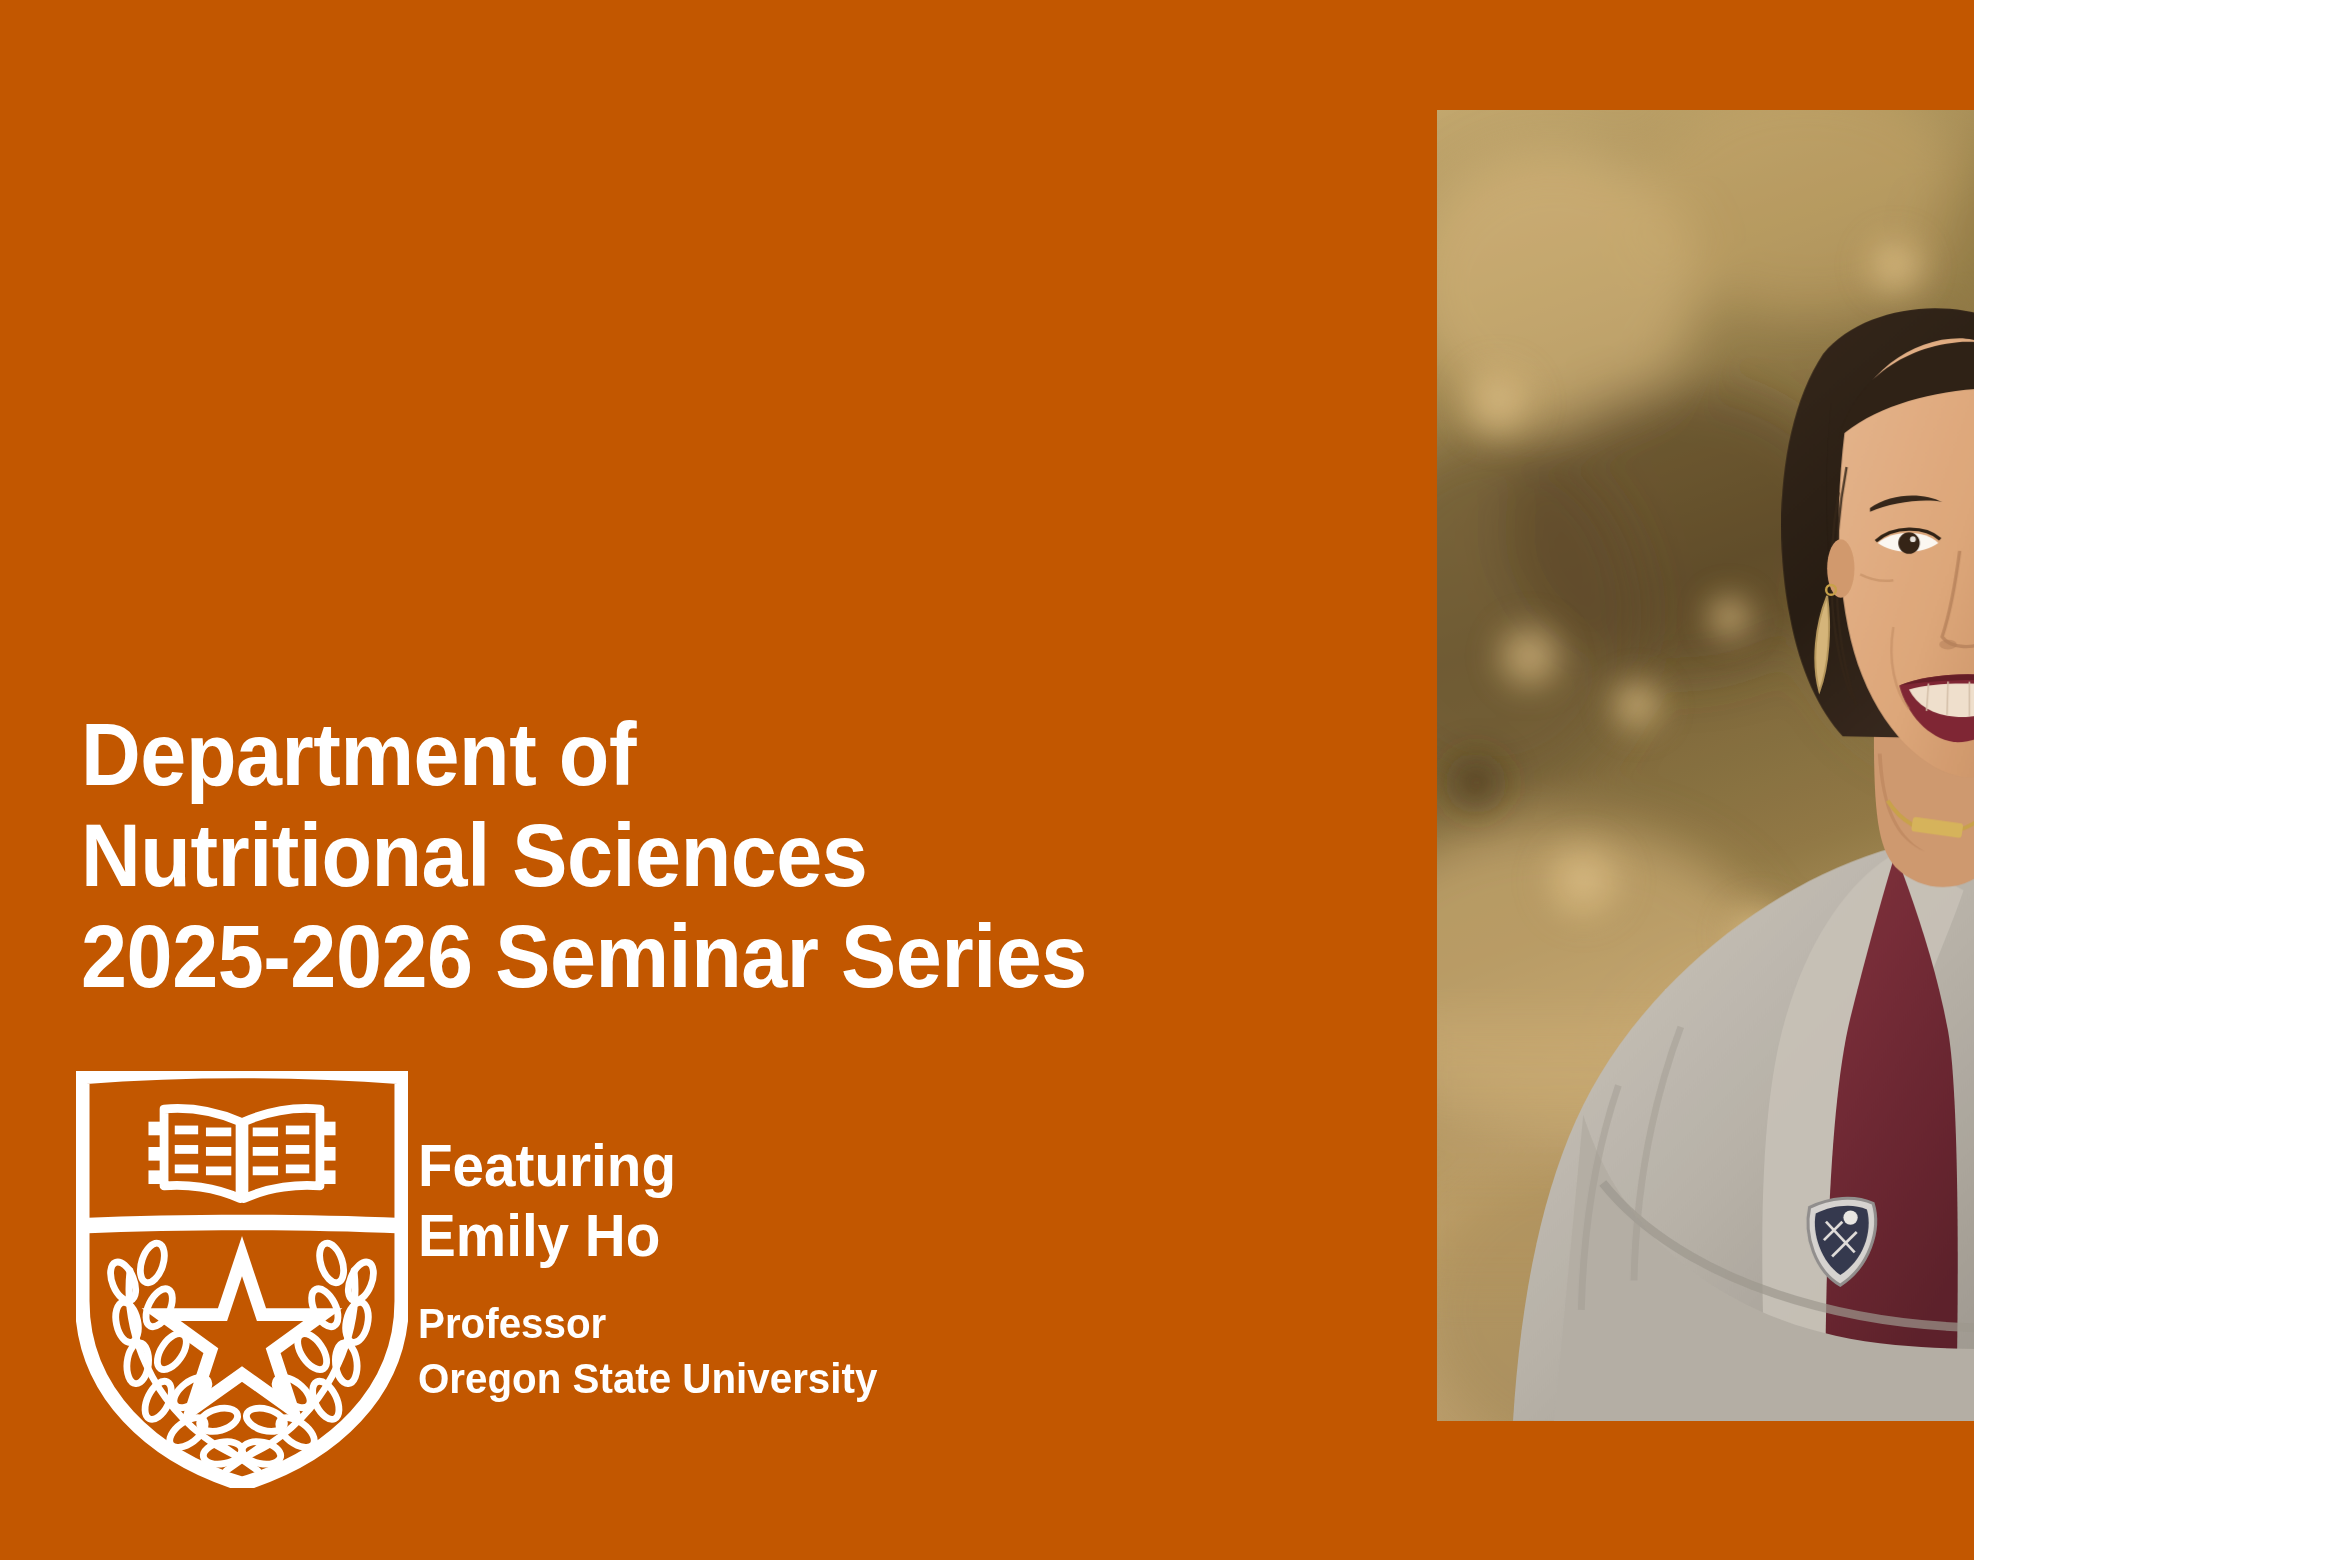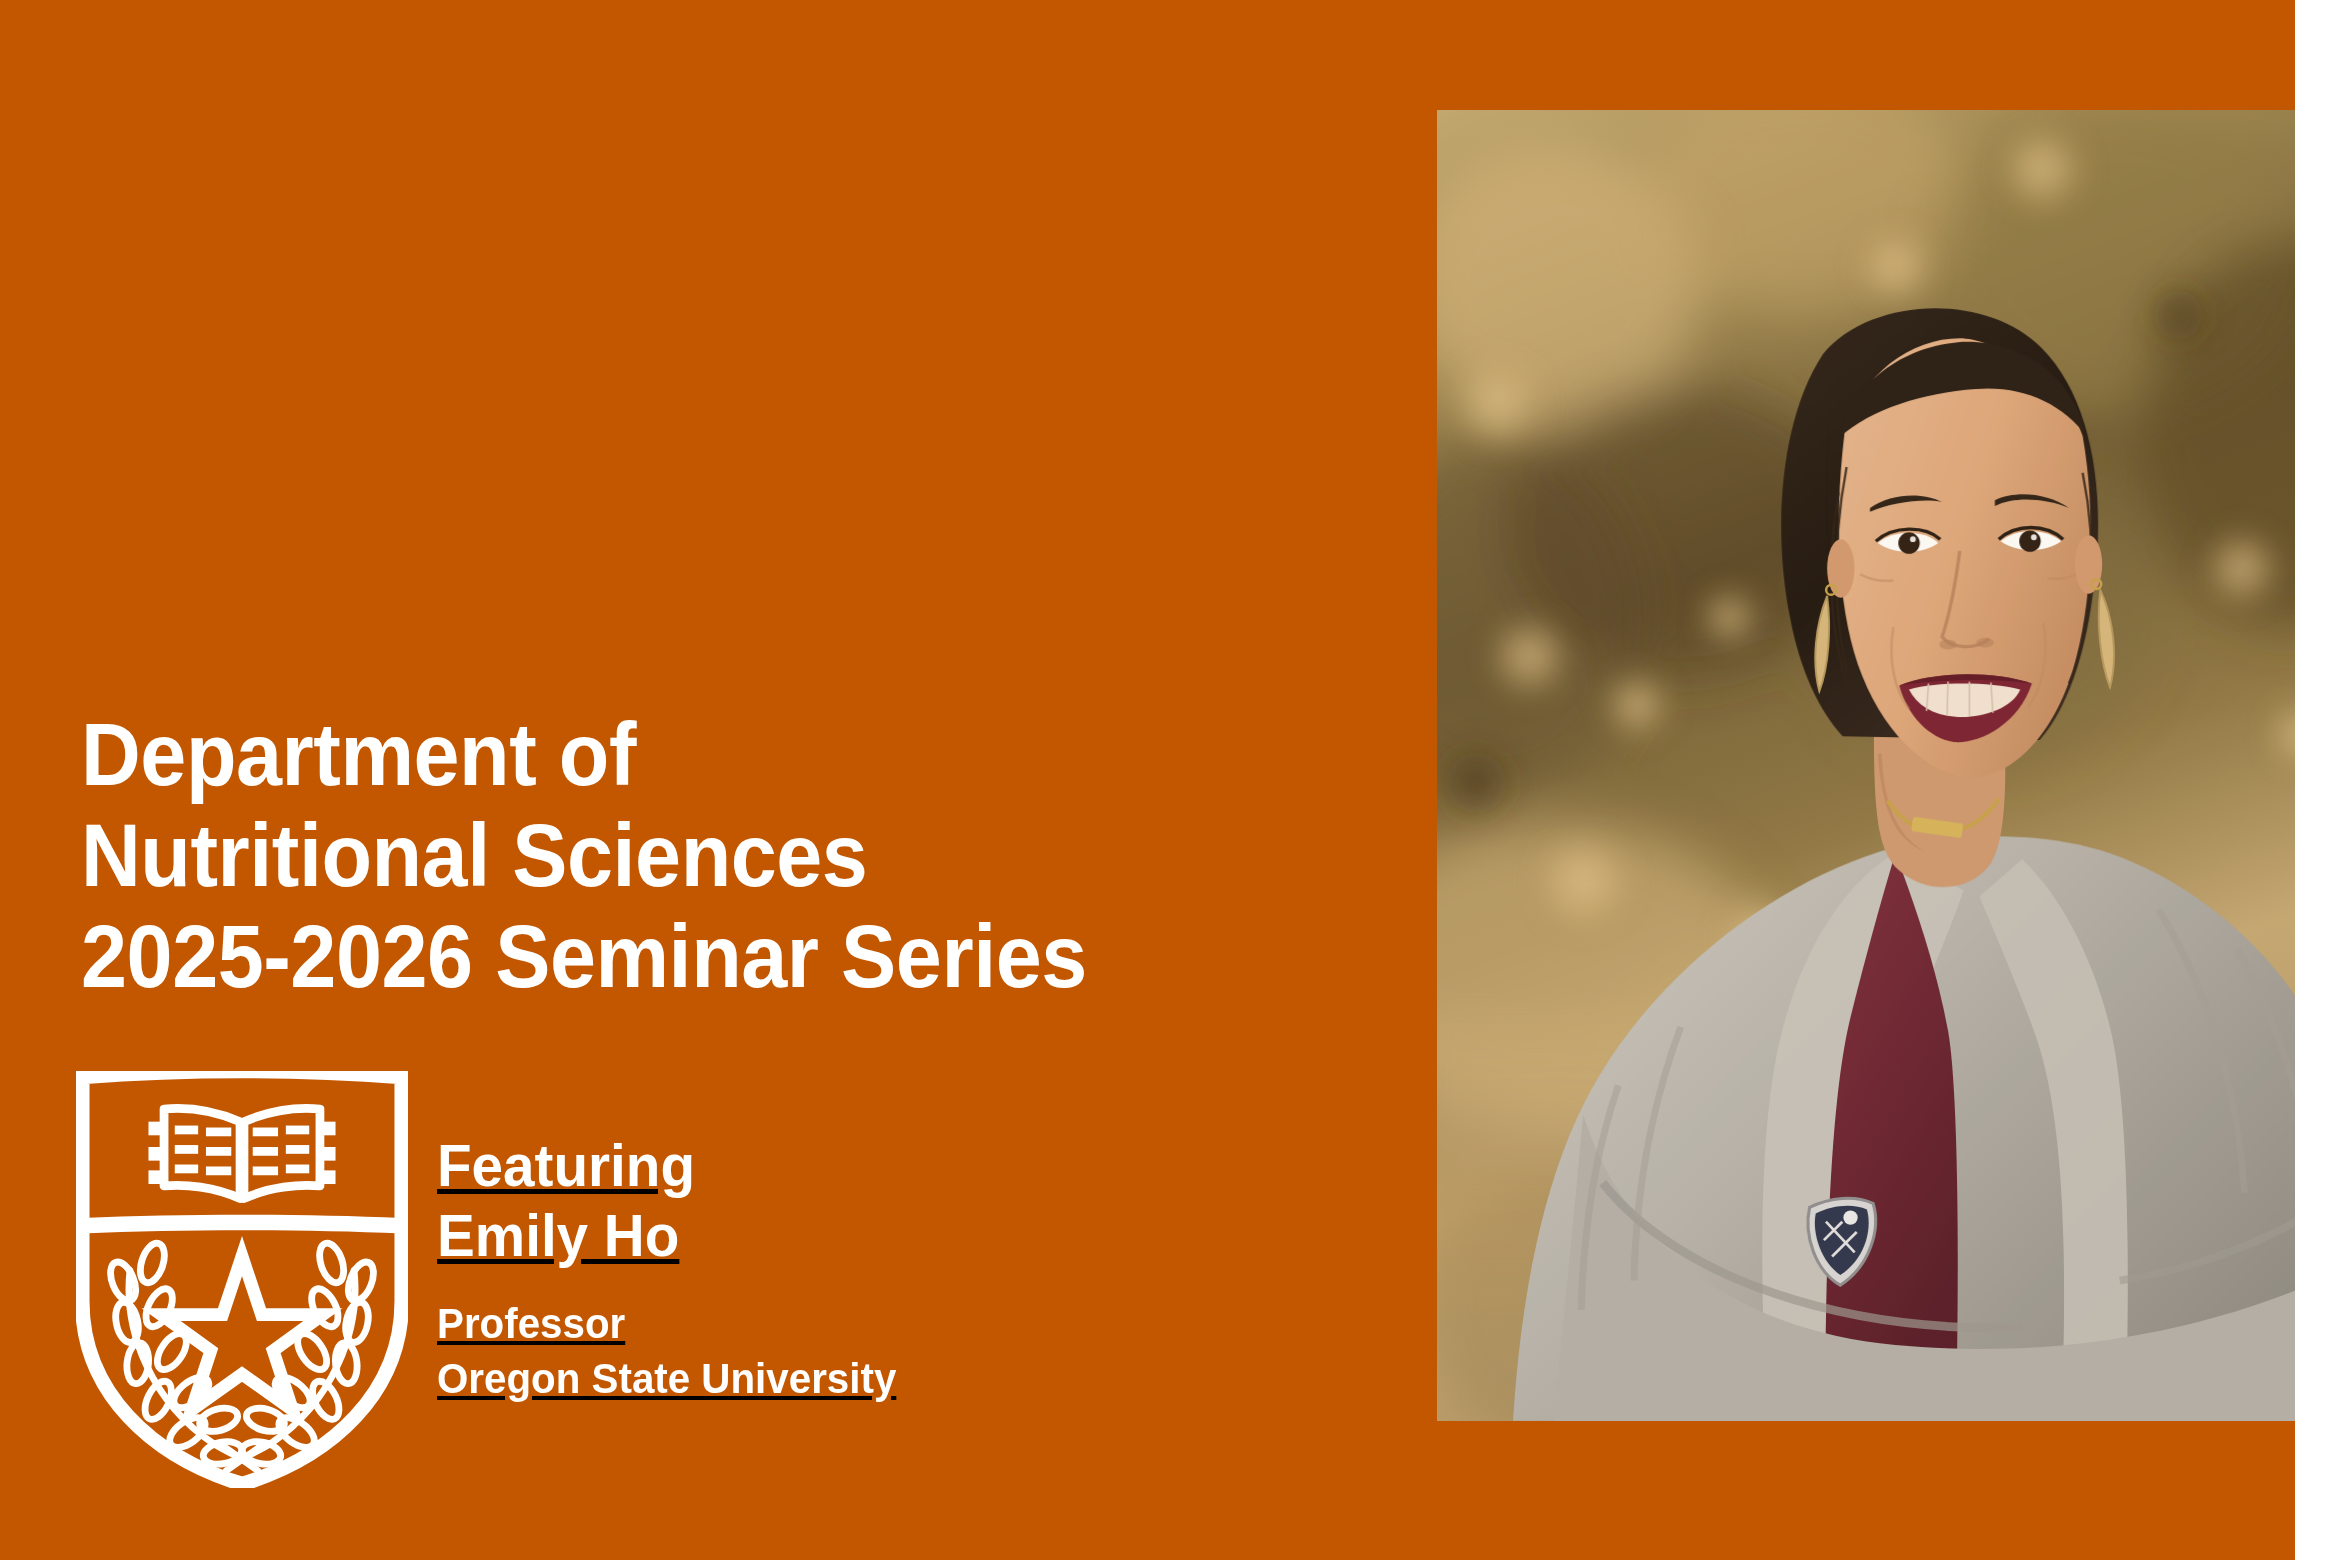--- a/index.html
+++ b/index.html
@@ -3,21 +3,21 @@
 <meta charset="utf-8">
 <style>
   * { margin:0; padding:0; box-sizing:border-box; }
   html, body {
     width:2341px; height:1560px;
     overflow:hidden;
     font-family:"Liberation Sans", sans-serif;
   }
   #poster {
     position:relative;
-    width:2295px; height:1560px;
+    width:1974px; height:1560px;
     background:#c25700;
     overflow:hidden;
   }
 
   
   #title-block {
     position:absolute;
     left:81px;
     top:704px;
     width:1170px;
@@ -40,24 +40,23 @@
     left:76px;
     top:1071px;
     width:332px;
     height:417px;
   }
   #shield-logo svg { display:block; width:100%; height:100%; }
 
   
   #featuring-block {
     position:absolute;
-    left:437px;
+    left:418px;
     top:1131px;
     width:741px;
-    text-decoration:underline;
   }
   .feat-big {
     color:#ffffff;
     font-family:"Liberation Sans","Liberation Sans Narrow", sans-serif;
     font-weight:bold;
     font-size:59px;
     line-height:70px;
     white-space:nowrap;
     transform:scaleX(0.96);
     transform-origin:left center;

